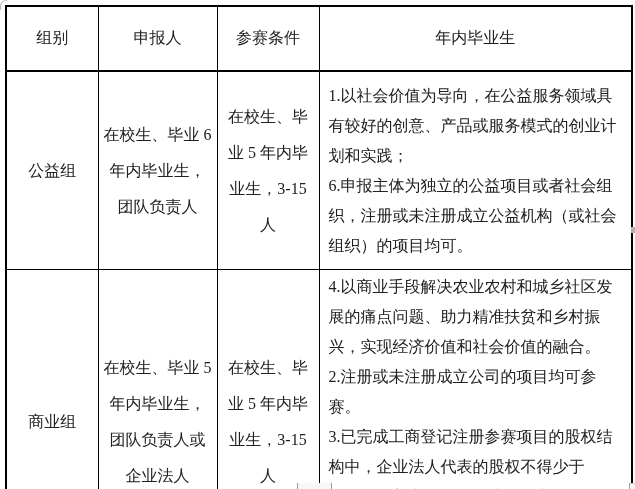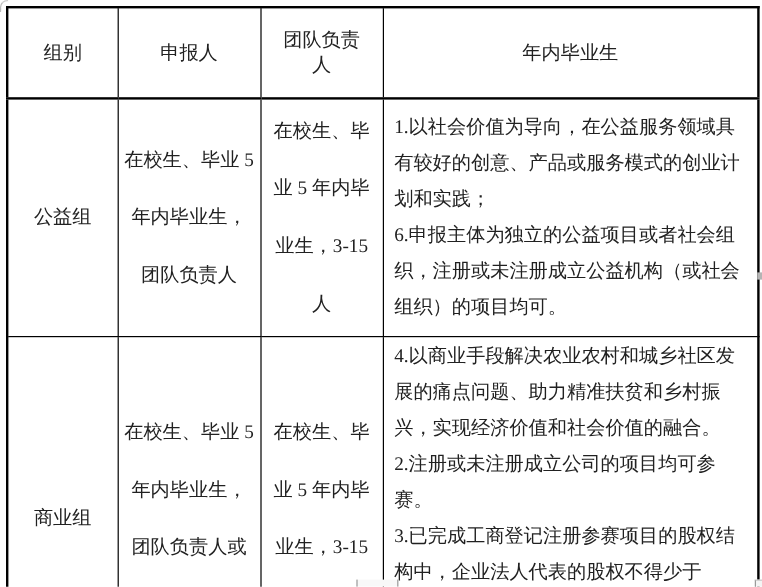--- a/index.html
+++ b/index.html
@@ -39,21 +39,21 @@
     height: 31px;
     text-align: center;
     vertical-align: middle;
     border-bottom: 2px solid #000000;
   }
   td {
     vertical-align: middle;
   }
   td.center-cell {
     text-align: center;
-    line-height: 48px;
+    line-height: 36px;
     padding: 2px 4px;
   }
   tr.row-1 td { height: 193px; }
   tr.row-2 td { height: 245px; }
   td.cond-cell {
     text-align: left;
     vertical-align: middle;
     padding: 2px 6px 2px 9px;
   }
   td.cond-cell p {
@@ -107,28 +107,28 @@
   <colgroup>
     <col class="c1">
       <col class="c2">
       <col class="c3">
       <col class="c4">
   </colgroup>
   <thead>
     <tr>
       <th>组别</th>
       <th>申报人</th>
-      <th>团队负责人</th>
+      <th>参赛条件</th>
       <th>年内毕业生</th>
     </tr>
   </thead>
   <tbody>
     <tr class="row-1">
       <td class="center-cell">公益组</td>
-      <td class="center-cell">在校生、毕业 5 年内毕业生，团队负责人</td>
+      <td class="center-cell">在校生、毕业 6 年内毕业生，团队负责人</td>
       <td class="center-cell">在校生、毕业 5 年内毕业生，3-15 人</td>
       <td class="cond-cell">
         <p>1.以社会价值为导向，在公益服务领域具有较好的创意、产品或服务模式的创业计划和实践；</p>
         <p>6.申报主体为独立的公益项目或者社会组织，注册或未注册成立公益机构（或社会组织）的项目均可。</p>
       </td>
     </tr>
     <tr class="row-2">
       <td class="center-cell">商业组</td>
       <td class="center-cell">在校生、毕业 5 年内毕业生，团队负责人或企业法人</td>
       <td class="center-cell">在校生、毕业 5 年内毕业生，3-15 人</td>

